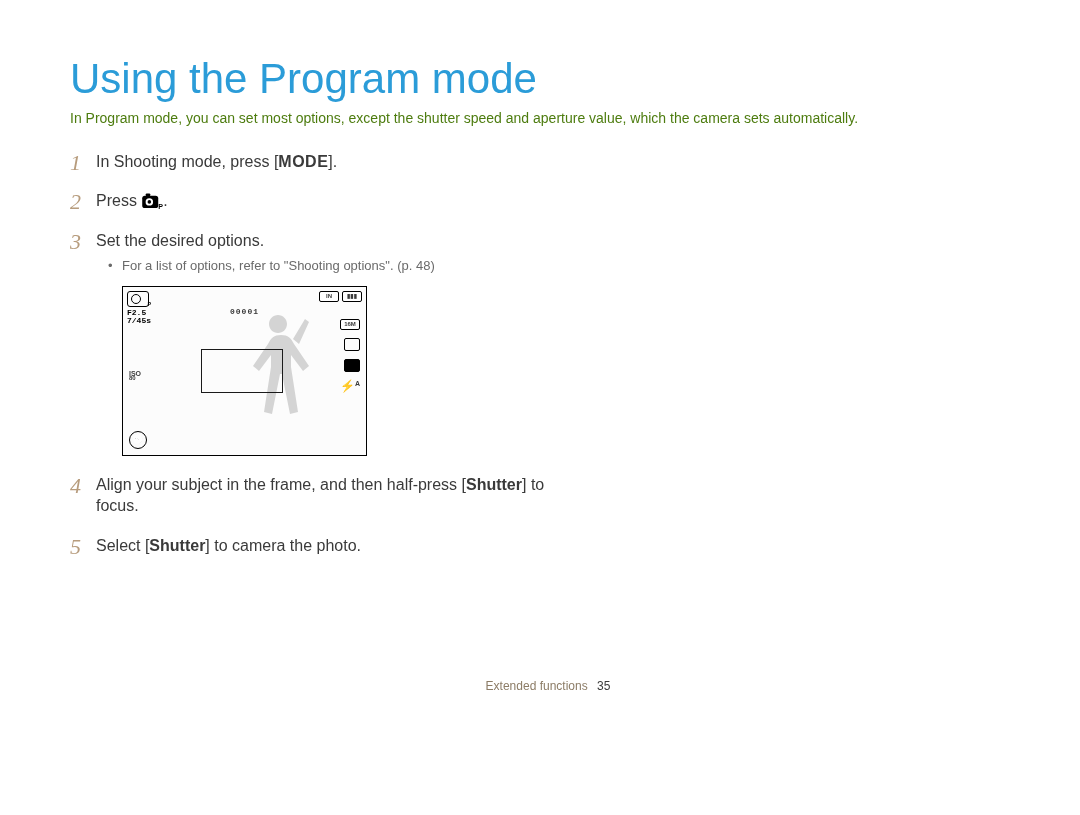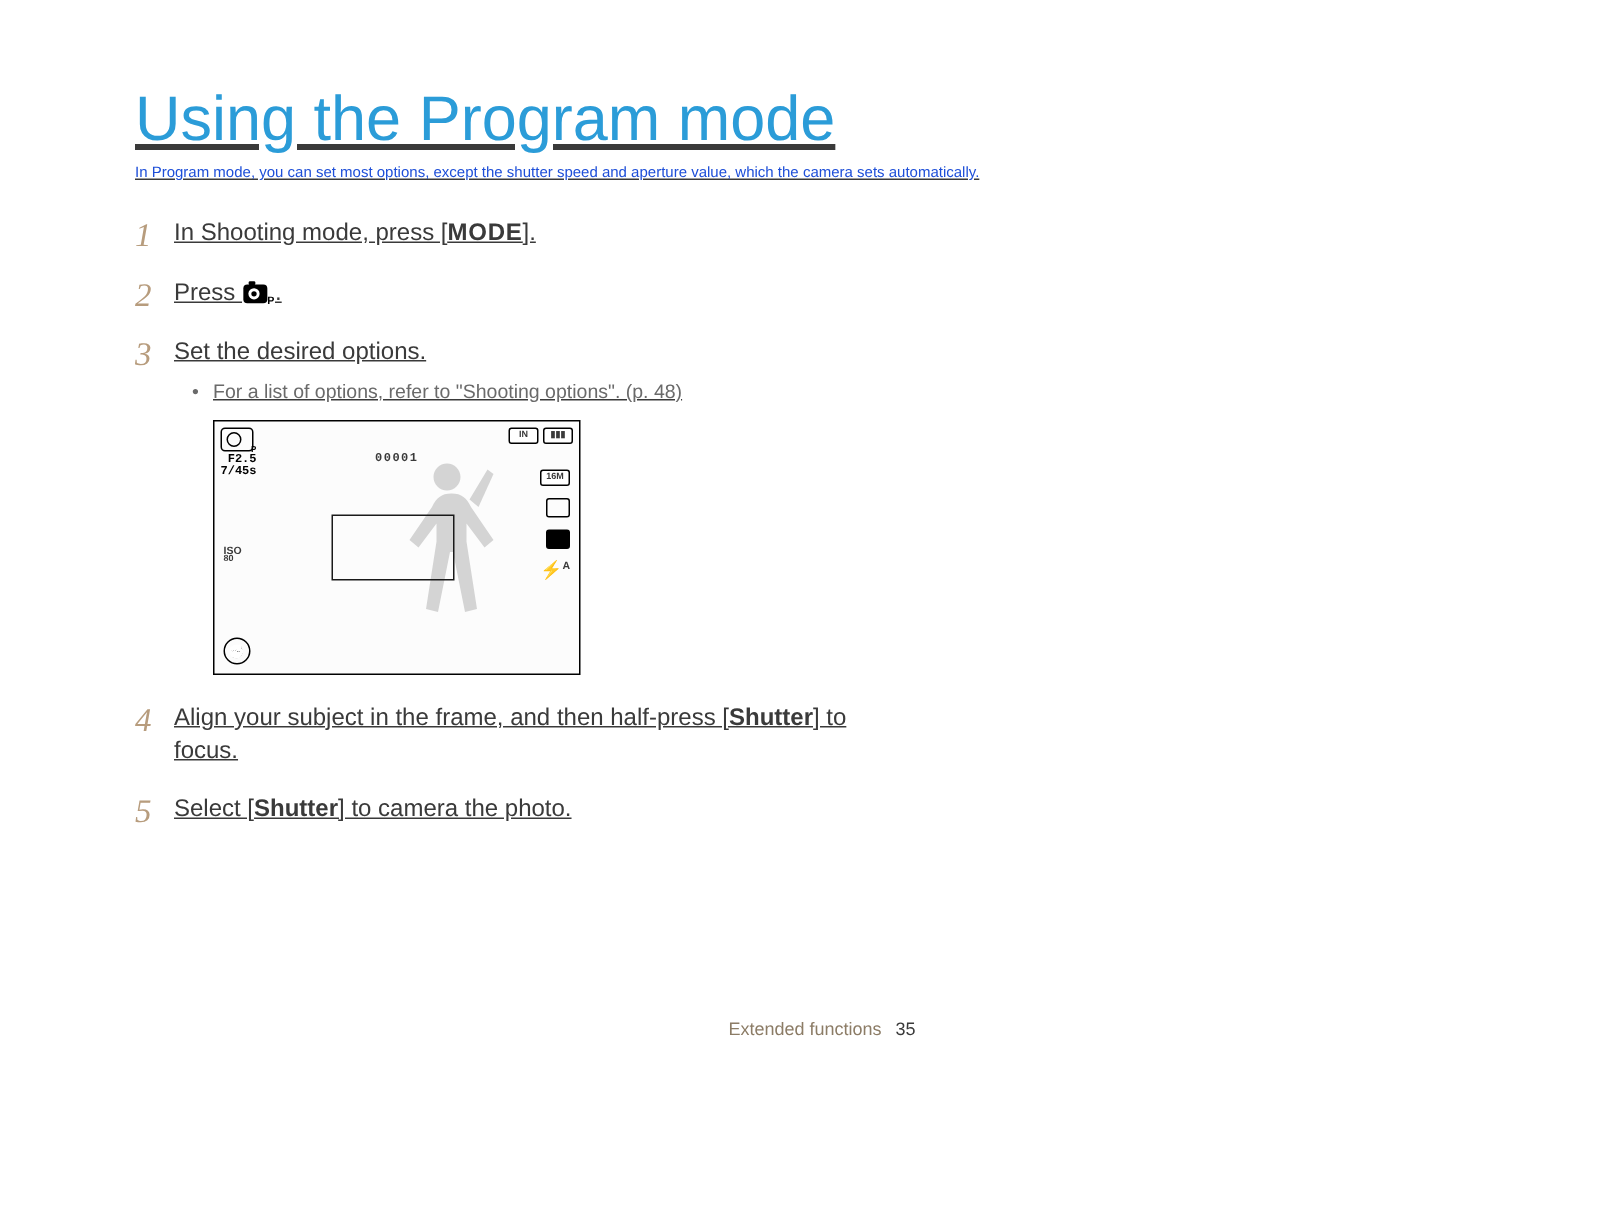--- a/index.html
+++ b/index.html
@@ -9,35 +9,34 @@
     height: 815px;
     background: #ffffff;
     font-family: Arial, Helvetica, sans-serif;
     color: #3a3a3a;
   }
   .page {
     position: relative;
     width: 1080px;
     height: 727px;
     box-sizing: border-box;
-    padding: 55px 70px 0 90px;
-    text-decoration: underline;
+    padding: 55px 70px 0 70px;
   }
   h1.title {
     font-family: "Arial Narrow", Arial, Helvetica, sans-serif;
     font-stretch: condensed;
     font-weight: 400;
     font-size: 42px;
     color: #2b9cd8;
     margin: 0 0 6px 0;
     letter-spacing: 0px;
   }
   .intro {
-    font-size: 10px;
-    color: #1d4ed8;
+    font-size: 14px;
+    color: #4d7c0f;
     margin: 0 0 22px 0;
     line-height: 1.4;
   }
   ol.steps {
     list-style: none;
     margin: 0;
     padding: 0;
     max-width: 510px;
   }
   ol.steps > li {
@@ -95,21 +94,20 @@
     overflow: hidden;
   }
   .lcd .tl {
     position: absolute;
     top: 4px; left: 4px;
     font-family: "Courier New", monospace;
     font-weight: 700;
     font-size: 8px;
     line-height: 1.05;
     color: #000;
-    text-align: right;
   }
   .lcd .tl .camicon {
     width: 20px; height: 14px;
     border: 1.2px solid #000;
     border-radius: 3px;
     position: relative;
     margin-bottom: 2px;
   }
   .lcd .tl .camicon::before {
     content: "";

